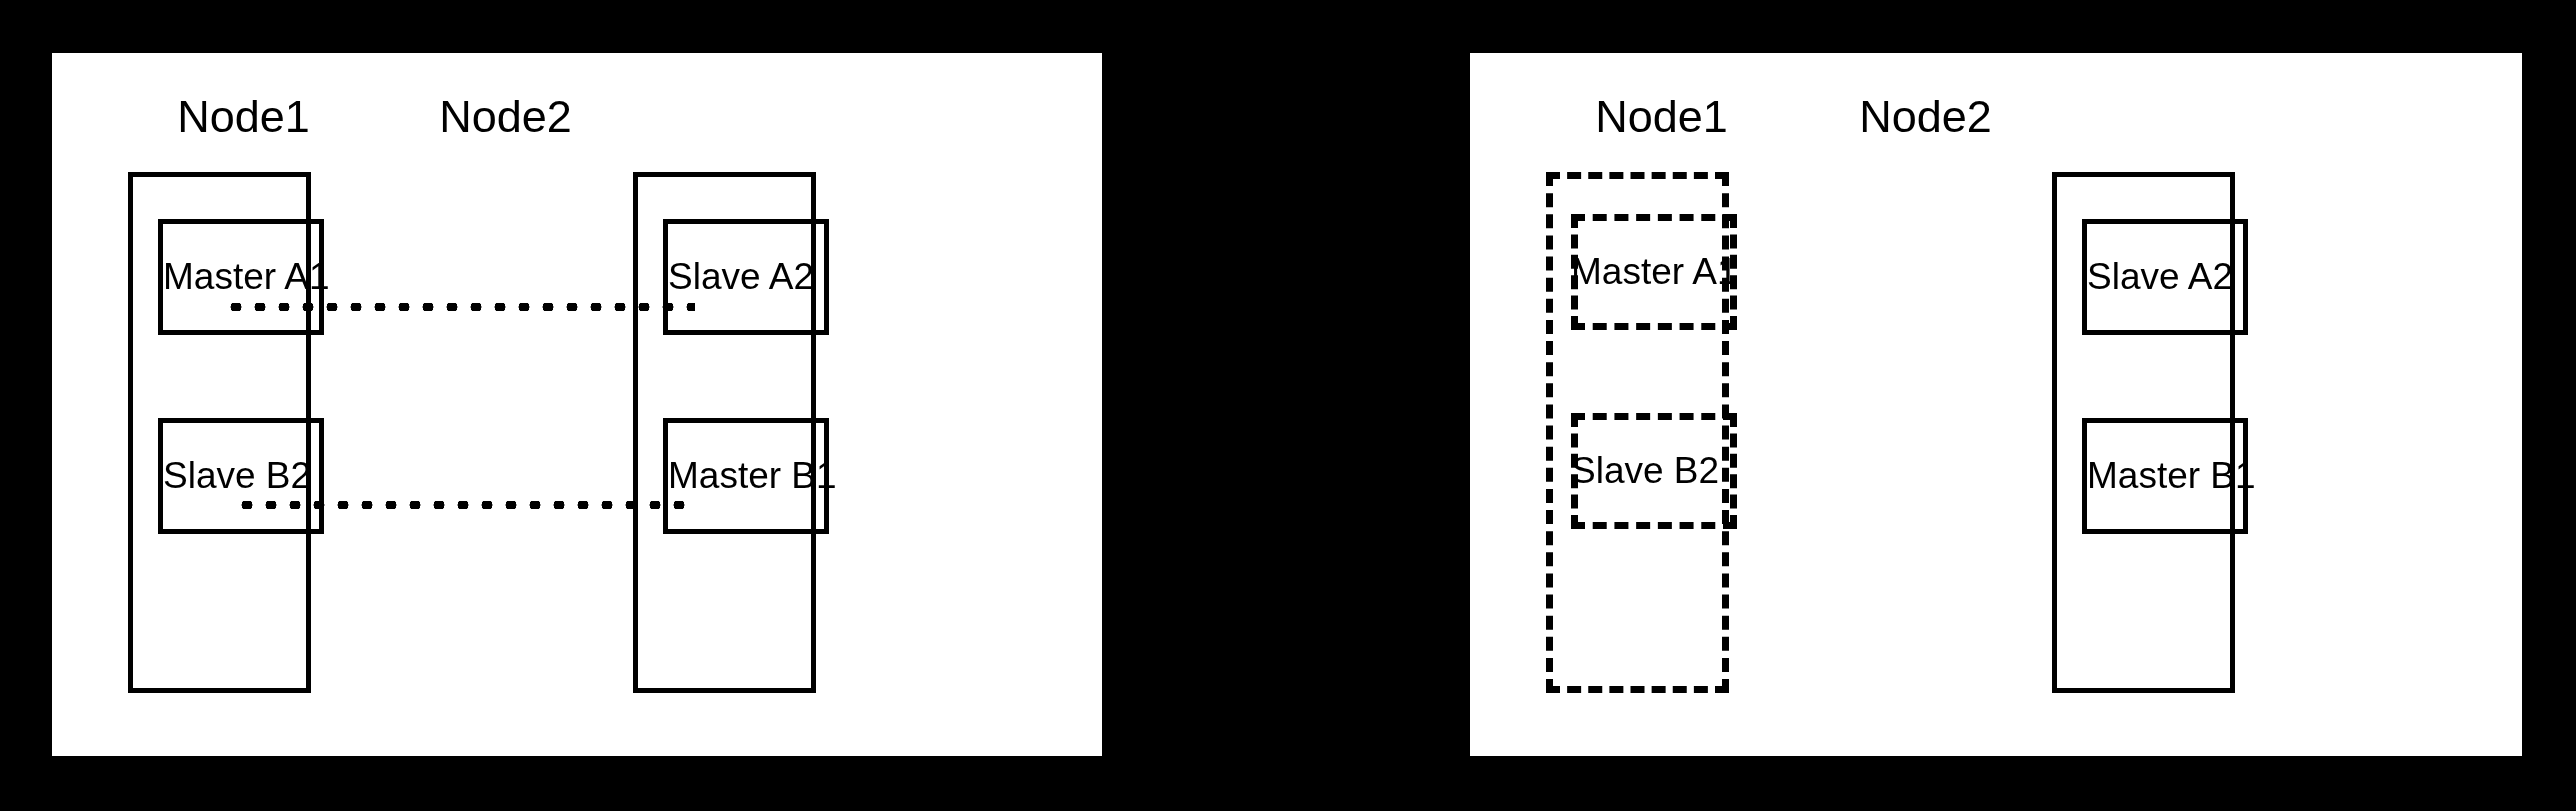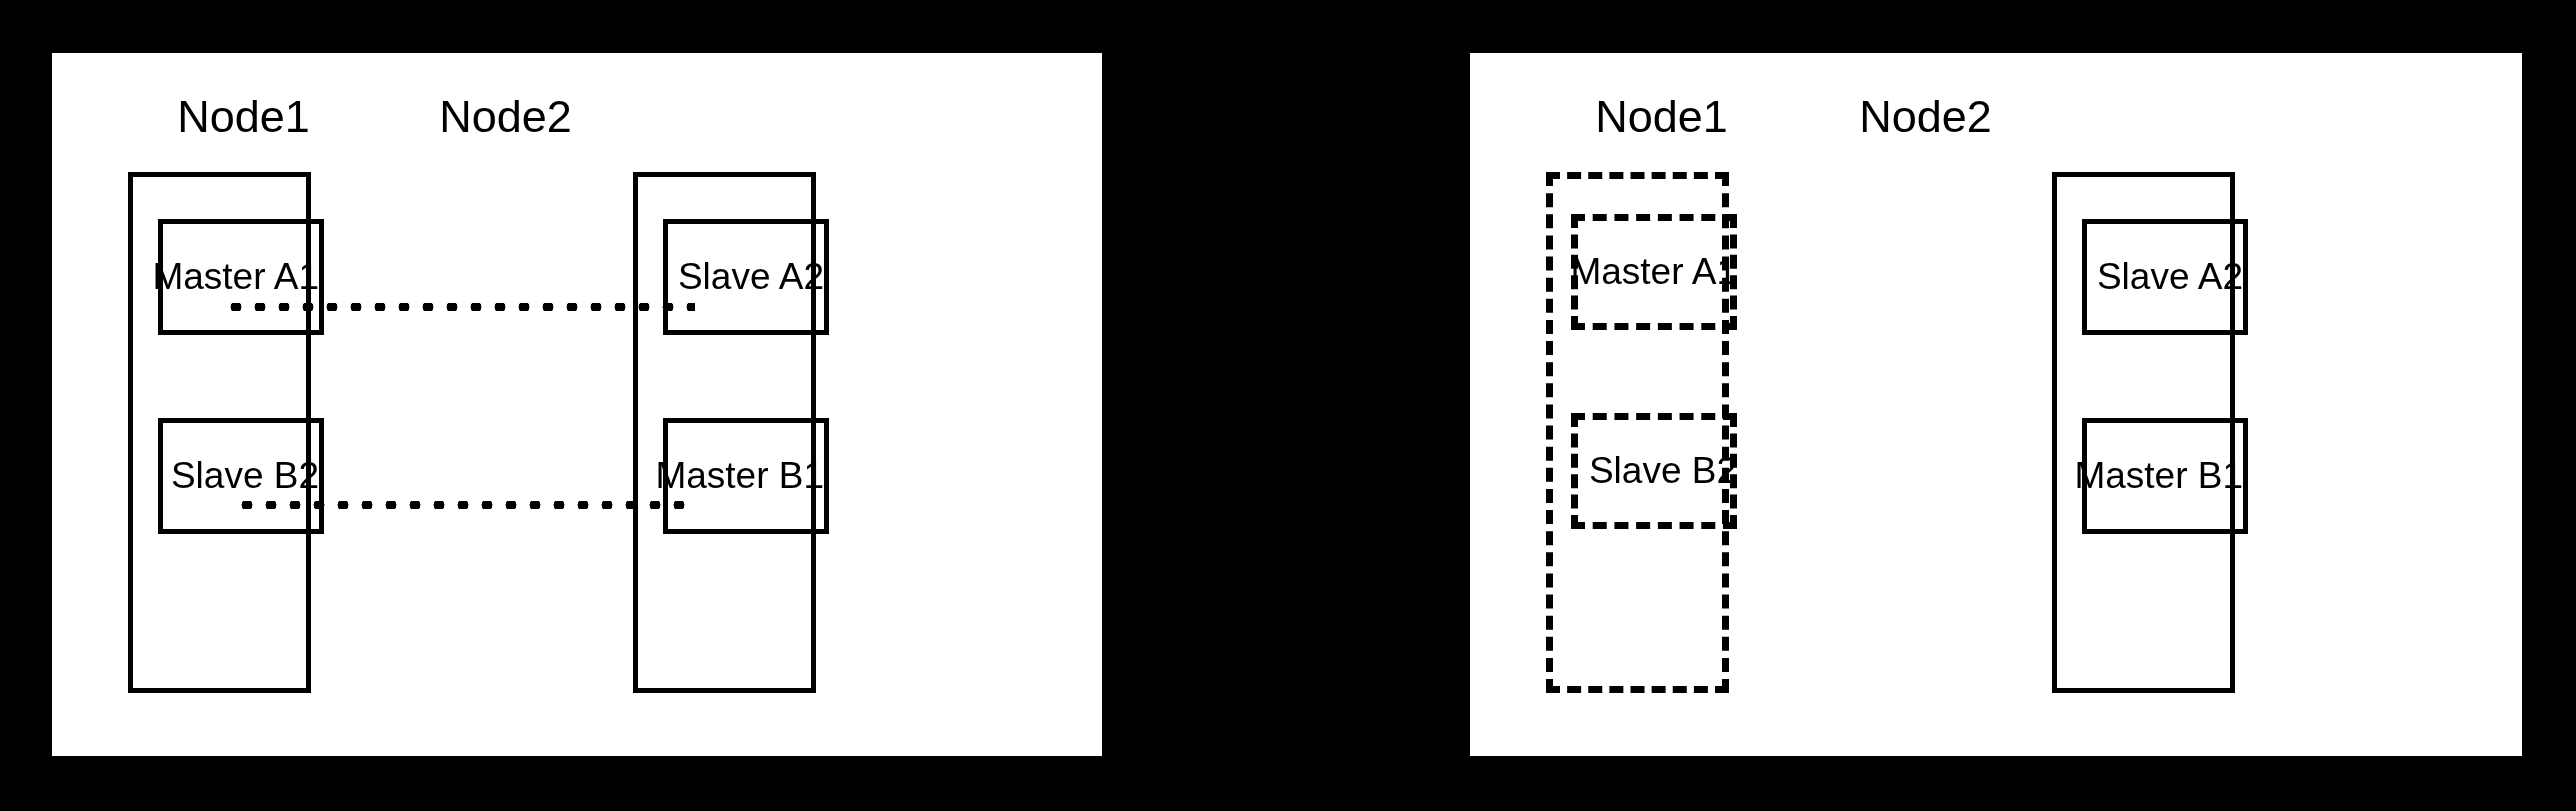--- a/index.html
+++ b/index.html
@@ -57,21 +57,21 @@
 
   
   .role-box{
     position:absolute;
     left:25px;
     width:166px;
     height:116px;
     box-sizing:border-box;
     display:flex;
     align-items:center;
-    justify-content:flex-end;
+    justify-content:flex-start;
     background:transparent;
   }
   .role-box.solid{border:5px solid #000000;}
   .role-box.dashed{border:0;}
   .role-box.dashed::before{
     content:"";
     position:absolute;
     left:0;top:0;right:0;bottom:0;
     border:7.6px dashed #000000;
     box-sizing:border-box;

